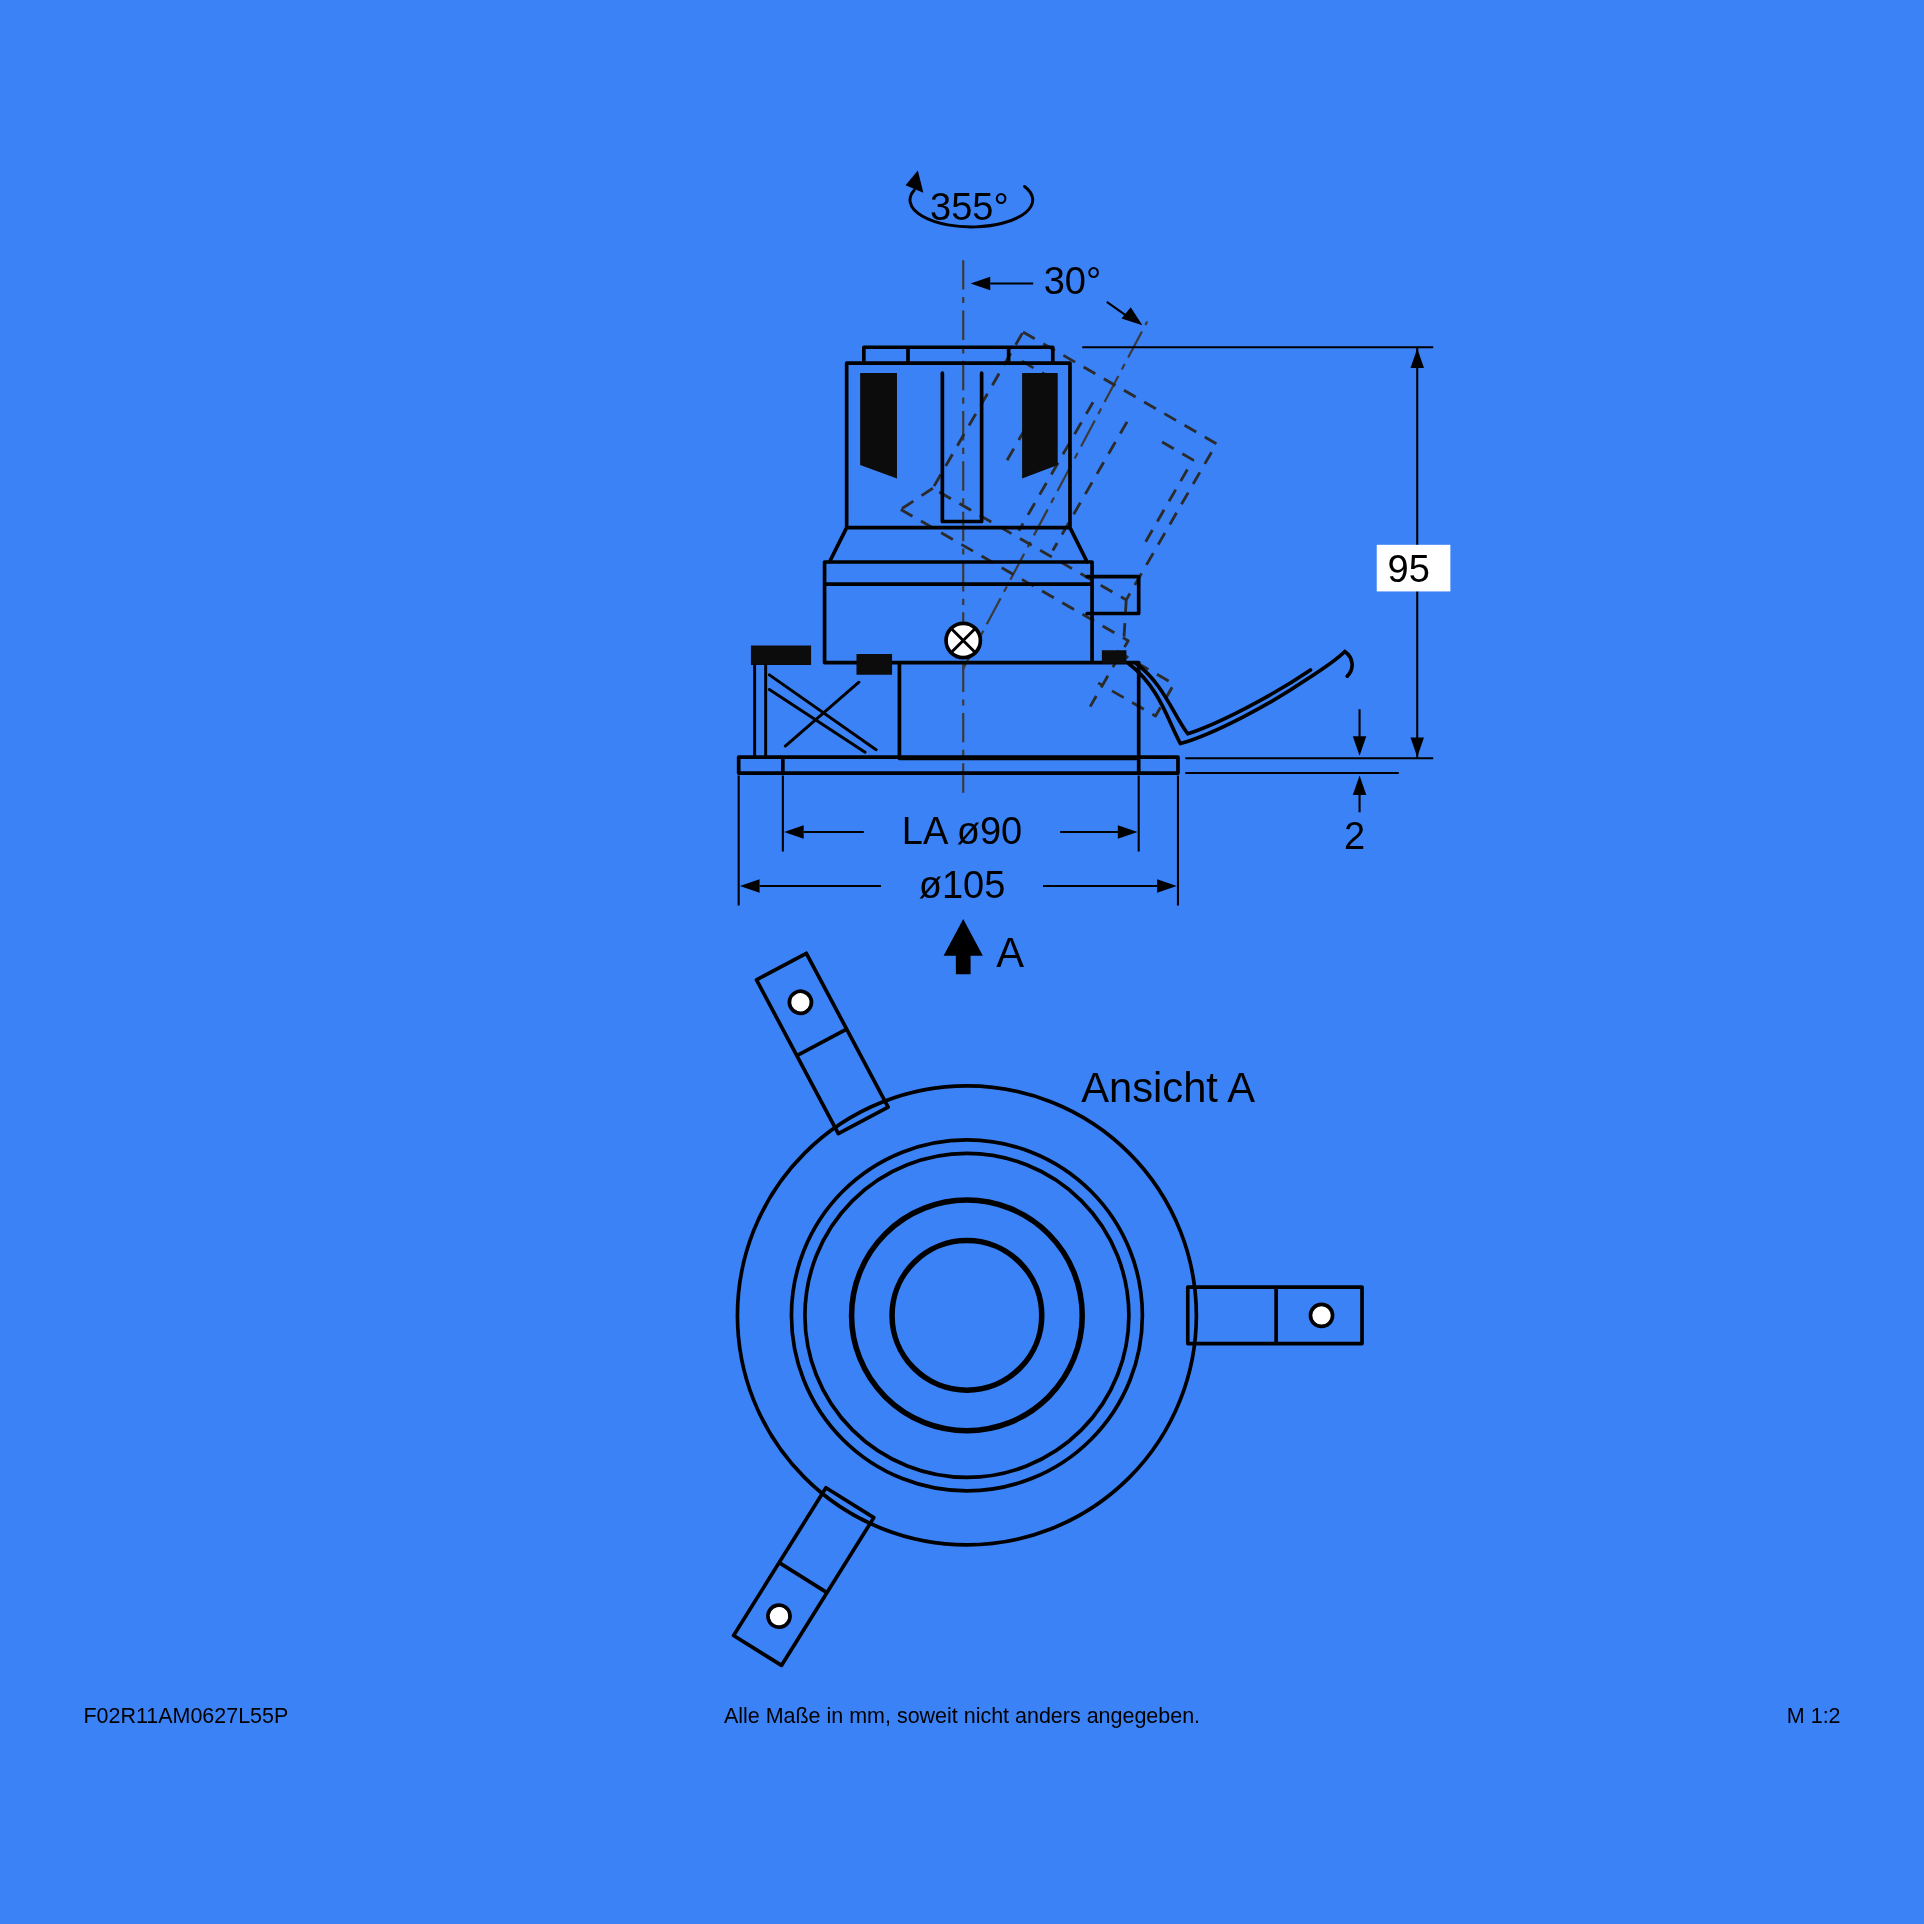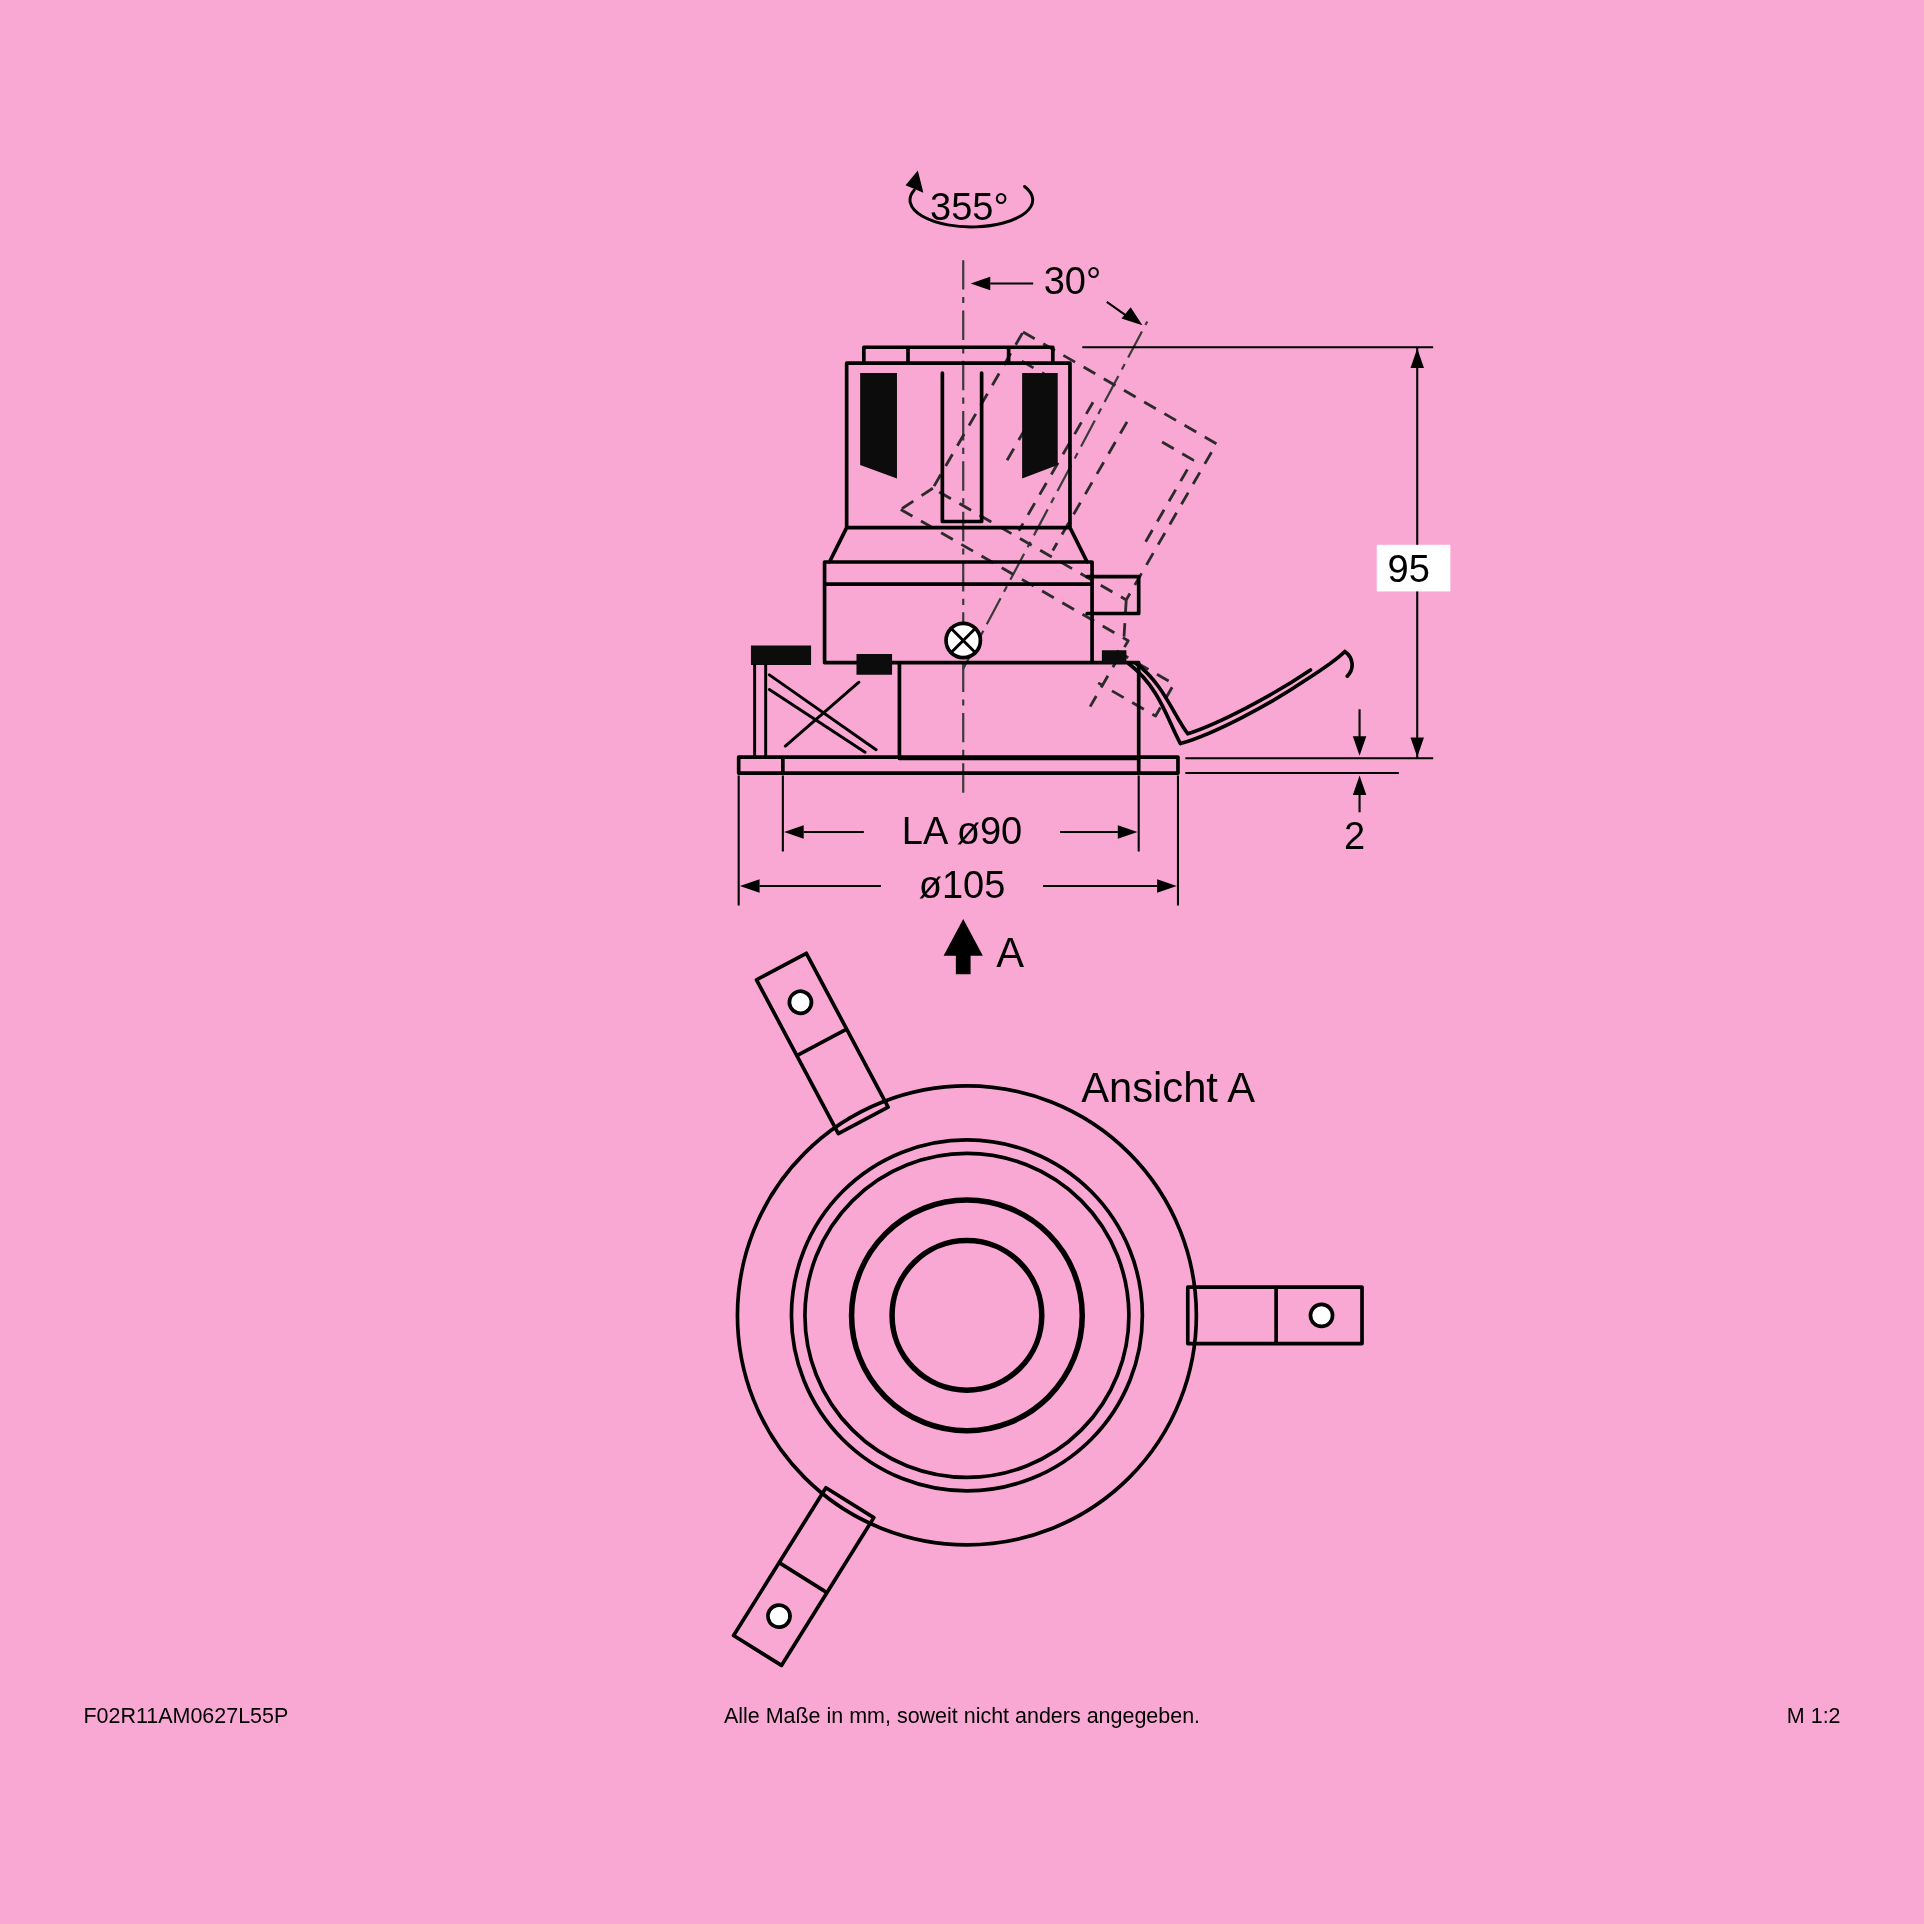--- a/index.html
+++ b/index.html
@@ -7,21 +7,21 @@
     padding: 0;
     width: 1924px;
     height: 1924px;
     background: #ffffff;
     font-family: "Liberation Sans", sans-serif;
   }
   .page {
     position: relative;
     width: 1924px;
     height: 1924px;
-    background: #f9a8d4;
+    background: #3b82f6;
     overflow: hidden;
   }
   svg { display: block; }
   svg text {
     fill: #000000;
     font-family: "Liberation Sans", sans-serif;
   }
   .outline { stroke: #000; fill: none; stroke-width: 3; stroke-linejoin: round; stroke-linecap: round; }
   .outline-thin { stroke: #000; fill: none; stroke-width: 2.4; stroke-linejoin: round; stroke-linecap: round; }
   .fillblack { fill: #0c0c0c; stroke: none; }

